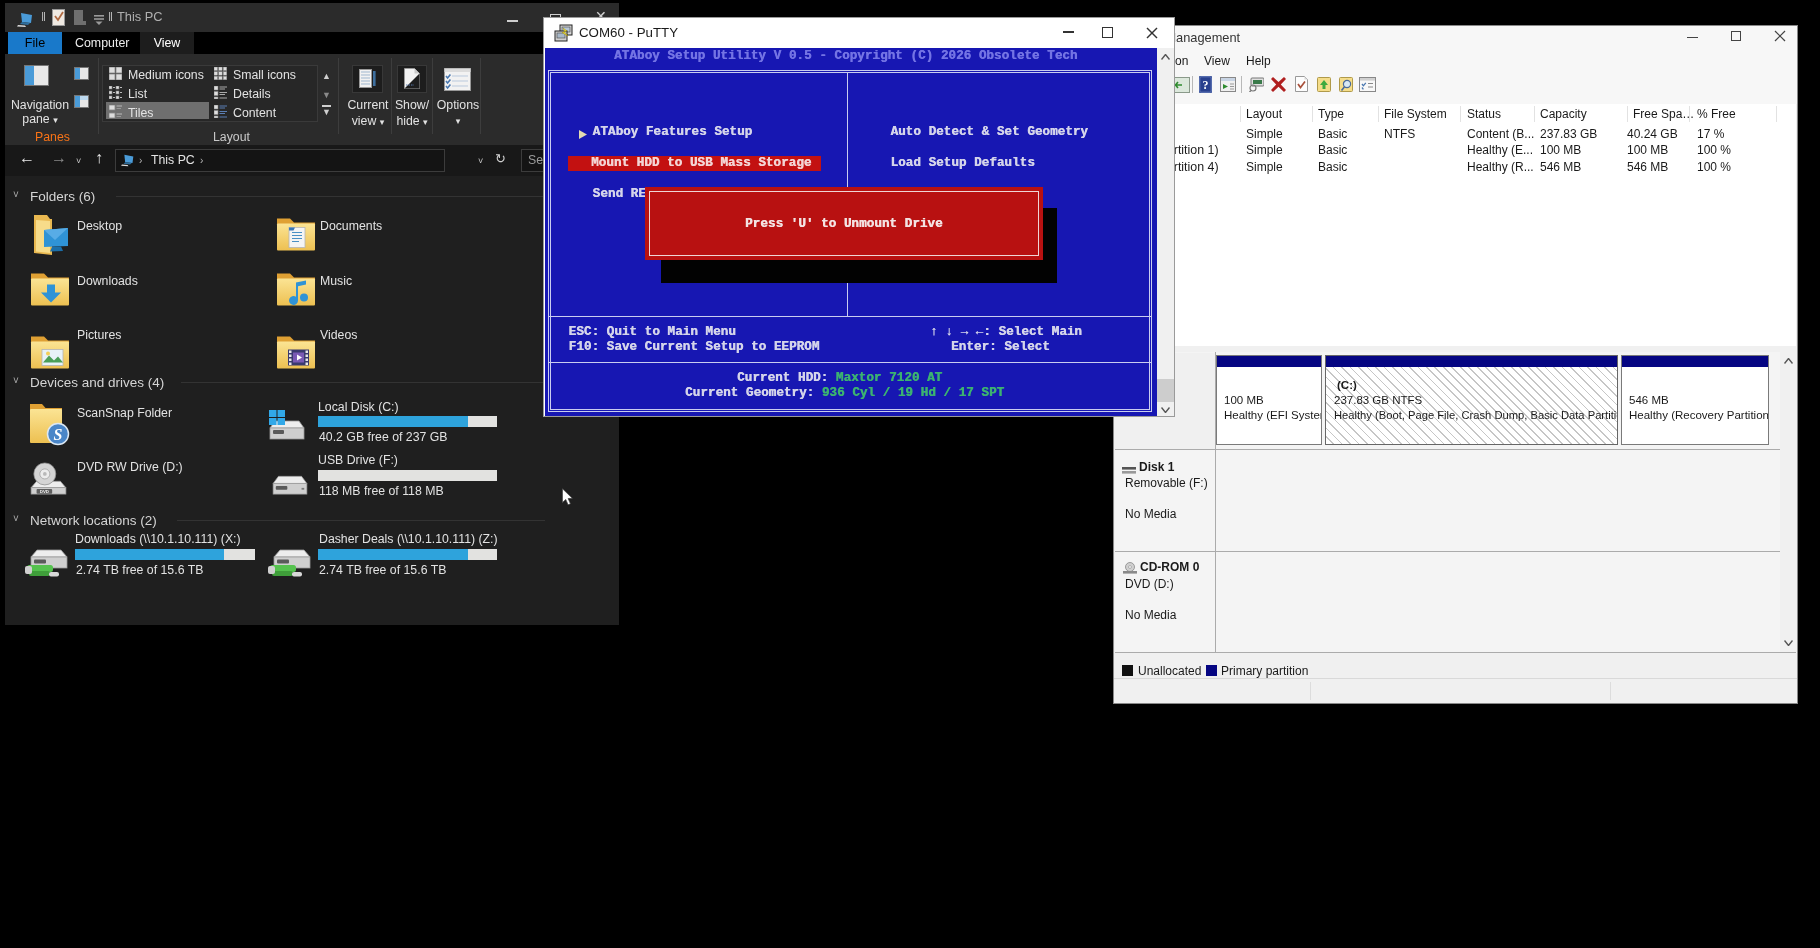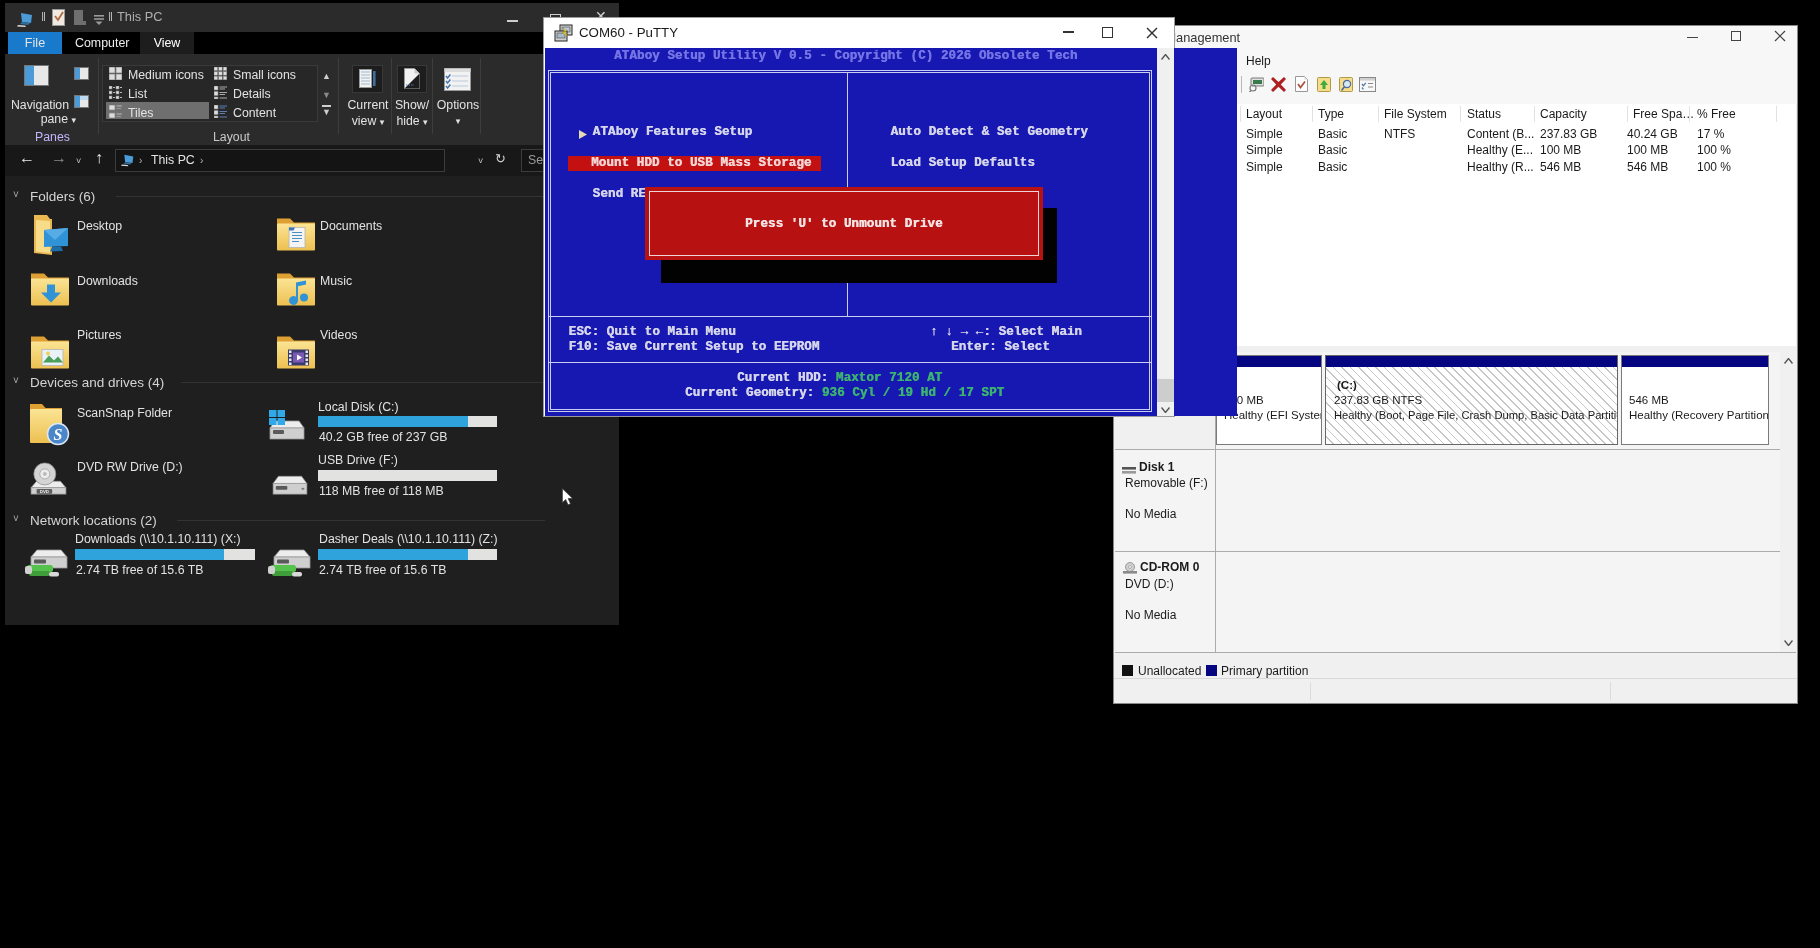--- a/index.html
+++ b/index.html
@@ -18,21 +18,21 @@
 .gray { color:#b8b8b8; }
 .sep-v { position:absolute; width:1px; background:#3d3d3d; }
 .hdr { position:absolute; color:#d4d4d4; font-size:13.5px; white-space:pre; }
 .hline { position:absolute; height:1px; background:#333; }
 .tile-label { position:absolute; color:#e2e2e2; font-size:12.3px; white-space:pre; }
 .bar { position:absolute; height:11px; background:#e2e2e0; }
 .barfill { position:absolute; left:0; top:0; height:11px; background:#2ea3dc; }
 
 #putty { position:absolute; left:543px; top:17px; width:632px; height:400px; background:#fff; border:1px solid #9a9a9a; }
 #putty-title { position:absolute; left:0; top:0; width:630px; height:30px; background:#fff; }
-#term { position:absolute; left:1px; top:30px; width:692px; height:368px; background:#1717b2; }
+#term { position:absolute; left:1px; top:30px; width:612px; height:368px; background:#1717b2; }
 #pscroll { position:absolute; left:613px; top:30px; width:17px; height:368px; background:#f0f0f0; }
 .t { position:absolute; white-space:pre; font-family:"Liberation Mono", monospace; font-weight:bold; font-size:12.6px; line-height:15.35px; color:#d4d4ea; letter-spacing:0.04px; text-shadow:0.5px 0 0 currentColor; }
 .bblue { color:#7474e4; }
 .tgreen { color:#3cb271; }
 
 #dm { position:absolute; left:1113px; top:25px; width:685px; height:679px; background:#f0f0f0; border:1px solid #888; }
 .dmtxt { position:absolute; color:#1a1a1a; font-size:12px; white-space:pre; }
 .dmsep { position:absolute; width:1px; background:#e2e2e2; }
 </style>
 </head>
@@ -58,42 +58,42 @@
         <rect x="1" y="3.2" width="10" height="1.6" fill="#9a9a9a"></rect>
         <path d="M2.5 6.5 h7 l-3.5 3.5 z" fill="#9a9a9a"></path>
       </svg>
     <div class="etxt gray" style="left:103px;top:7px">‖</div>
     <div class="etxt" style="left:112px;top:6px;color:#b0b0b0;font-size:12.8px">This PC</div>
     <div class="abs" style="left:502px;top:17px;width:11px;height:1.6px;background:#cfcfcf"></div>
     <div class="abs" style="left:545px;top:11px;width:11px;height:11px;border:1px solid #cfcfcf"></div>
     <div class="etxt gray" style="left:590px;top:6px;color:#cfcfcf;font-size:14px">✕</div>
   </div>
   <div id="exp-tabs">
-    <div class="abs" style="left:3px;top:0;width:54px;height:22px;background:#1979ca;color:#e5e5e5;font-size:12.6px;text-align:center;line-height:22px">File</div>
+    <div class="abs" style="left:3px;top:0;width:54px;height:22px;background:#1979ca;color:#000000;font-size:12.6px;text-align:center;line-height:22px">File</div>
     <div class="etxt" style="left:70px;top:3.5px;font-size:12.4px;color:#ededed">Computer</div>
     <div class="abs" style="left:135px;top:0;width:54px;height:22px;background:#1d1d1d;color:#fff;font-size:12.4px;text-align:center;line-height:22px">View</div>
   </div>
   <div id="exp-ribbon">
 
     <svg class="abs" style="left:19px;top:11px" width="25" height="21" viewBox="0 0 25 21">
         <rect x="0.5" y="0.5" width="24" height="20" fill="#e8e8e8" stroke="#777"></rect>
         <rect x="1" y="1" width="9" height="19" fill="#4a9bd8"></rect>
       </svg>
     <div class="etxt" style="left:5px;top:44px;width:60px;text-align:center">Navigation</div>
-    <div class="etxt" style="left:11px;top:58px;width:60px;text-align:right">pane <span style="font-size:9px">▾</span></div>
+    <div class="etxt" style="left:5px;top:58px;width:60px;text-align:center">pane <span style="font-size:9px">▾</span></div>
     <svg class="abs" style="left:69px;top:13px" width="15" height="13" viewBox="0 0 15 13">
         <rect x="0.5" y="0.5" width="14" height="12" fill="#e8e8e8" stroke="#777"></rect>
         <rect x="1" y="1" width="5" height="11" fill="#4a9bd8"></rect>
       </svg>
     <svg class="abs" style="left:69px;top:41px" width="15" height="13" viewBox="0 0 15 13">
         <rect x="0.5" y="0.5" width="14" height="12" fill="#e8e8e8" stroke="#777"></rect>
         <rect x="1" y="1" width="5" height="11" fill="#4a9bd8"></rect>
         <rect x="6" y="1" width="8" height="4" fill="#bcd8ee"></rect>
       </svg>
-    <div class="etxt" style="left:30px;top:76px;color:#c4b5fd">Panes</div>
+    <div class="etxt" style="left:30px;top:76px;color:#f97316">Panes</div>
     <div class="sep-v" style="left:93px;top:4px;height:76px"></div>
 
     <div class="abs" style="left:97px;top:11px;width:216px;height:57px;background:#272727;border:1px solid #3a3a3a"></div>
     <div class="abs" style="left:101px;top:48px;width:103px;height:17px;background:#6f6f6f"></div>
 
     <svg class="abs" style="left:104px;top:13px" width="13" height="13" viewBox="0 0 13 13">
         <rect x="0" y="0" width="6" height="6" fill="#ddd" stroke="#888" stroke-width="0.8"></rect>
         <rect x="7" y="0" width="6" height="6" fill="#ddd" stroke="#888" stroke-width="0.8"></rect>
         <rect x="0" y="7" width="6" height="6" fill="#ddd" stroke="#888" stroke-width="0.8"></rect>
         <rect x="7" y="7" width="6" height="6" fill="#ddd" stroke="#888" stroke-width="0.8"></rect>

